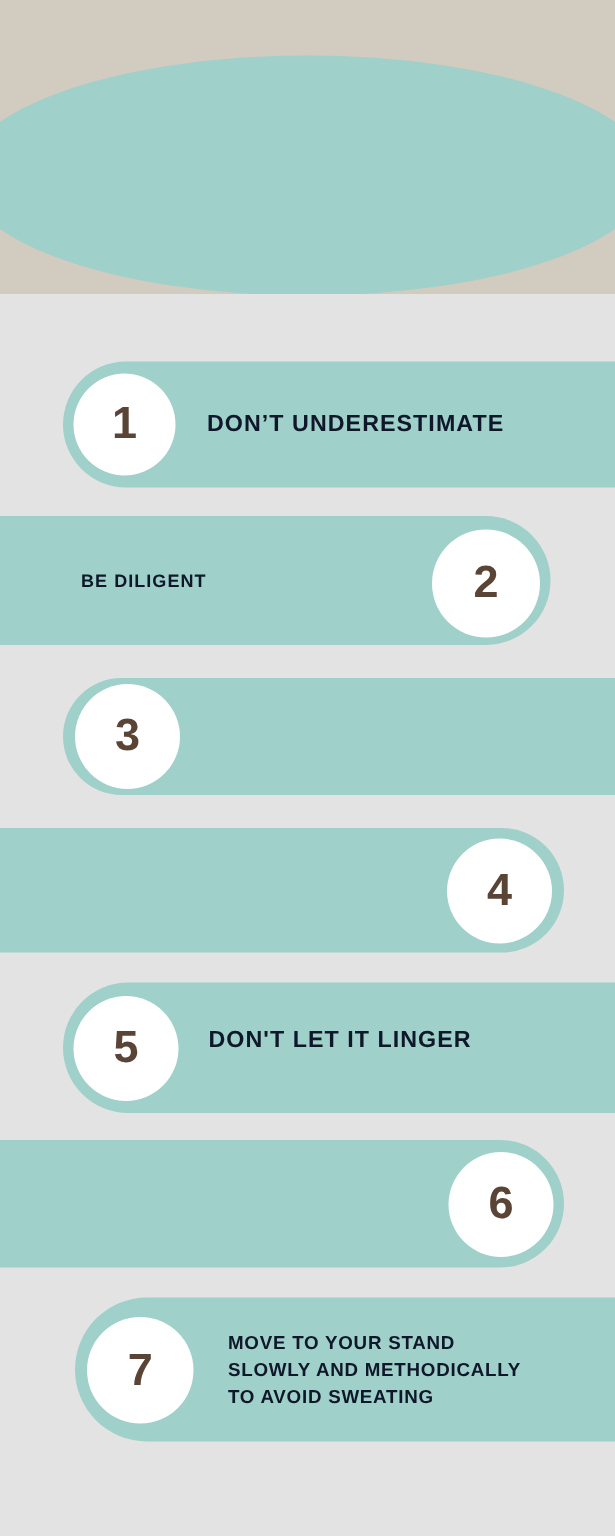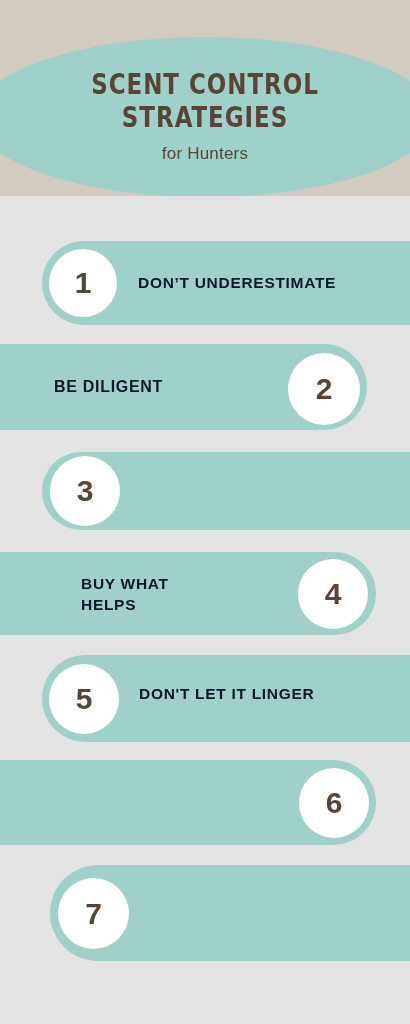--- a/index.html
+++ b/index.html
@@ -109,21 +109,21 @@
   
   #row1            { left: 0;   top: 241px; width: 410px; height: 84px; }
   #row1 .bar       { left: 42px; width: 368px; height: 84px; }
   #row1 .num-circle{ left: 49px; top: 8px; width: 68px; height: 68px; font-size: 30px; }
   #row1 .row-label { left: 138px; top: 0; height: 84px; display: flex; align-items: center; font-size: 15.5px; }
 
   
   #row2            { left: 0; top: 344px; width: 410px; height: 86px; }
   #row2 .bar       { left: 0; width: 367px; height: 86px; }
   #row2 .num-circle{ left: 288px; top: 9px; width: 72px; height: 72px; font-size: 30px; }
-  #row2 .row-label { left: 54px; top: 0; height: 86px; display: flex; align-items: center; font-size: 16px; }
+  #row2 .row-label { left: 54px; top: 0; height: 86px; display: flex; align-items: center; font-size: 12px; }
 
   
   #row3            { left: 0;   top: 452px; width: 410px; height: 78px; }
   #row3 .bar       { left: 42px; width: 368px; height: 78px; }
   #row3 .num-circle{ left: 50px; top: 4px; width: 70px; height: 70px; font-size: 30px; }
   #row3 .row-label { left: 138px; top: 0; height: 78px; display: flex; align-items: center; font-size: 15.5px; }
 
   
   #row4            { left: 0; top: 552px; width: 410px; height: 83px; }
   #row4 .bar       { left: 0; width: 376px; height: 83px; }
@@ -148,25 +148,20 @@
   #row7 .num-circle{ left: 58px; top: 13px; width: 71px; height: 71px; font-size: 30px; }
   #row7 .row-label { left: 152px; top: 0; height: 96px; display: flex; align-items: center;
                      font-size: 12.5px; line-height: 18px; letter-spacing: 0.5px; }
 </style>
 </head>
 <body>
 
 <div id="header">
   <div id="header-ellipse"></div>
   <div id="header-lower"></div>
-  <div id="header-text">
-    <span id="title-line1">SCENT CONTROL</span>
-    <span id="title-line2">STRATEGIES</span>
-    <span id="subtitle">for Hunters</span>
-  </div>
 </div>
 
 <div class="row row-left" id="row1">
   <div class="bar"></div>
   <div class="num-circle">1</div>
   <div class="row-label">DON’T UNDERESTIMATE</div>
 </div>
 
 <div class="row row-right" id="row2">
   <div class="bar"></div>
@@ -175,31 +170,32 @@
 </div>
 
 <div class="row row-left" id="row3">
   <div class="bar"></div>
   <div class="num-circle">3</div>
 </div>
 
 <div class="row row-right" id="row4">
   <div class="bar"></div>
   <div class="num-circle">4</div>
-  <div class="row-label">BUY WHAT
-HELPS</div>
 </div>
 
 <div class="row row-left" id="row5">
   <div class="bar"></div>
   <div class="num-circle">5</div>
   <div class="row-label">DON'T LET IT LINGER</div>
 </div>
 
 <div class="row row-right" id="row6">
   <div class="bar"></div>
   <div class="num-circle">6</div>
 </div>
 
 <div class="row row-left" id="row7">
   <div class="bar"></div>
   <div class="num-circle">7</div>
+  <div class="row-label">MOVE TO YOUR STAND
+SLOWLY AND METHODICALLY
+TO AVOID SWEATING</div>
 </div>
 
 </body></html>

